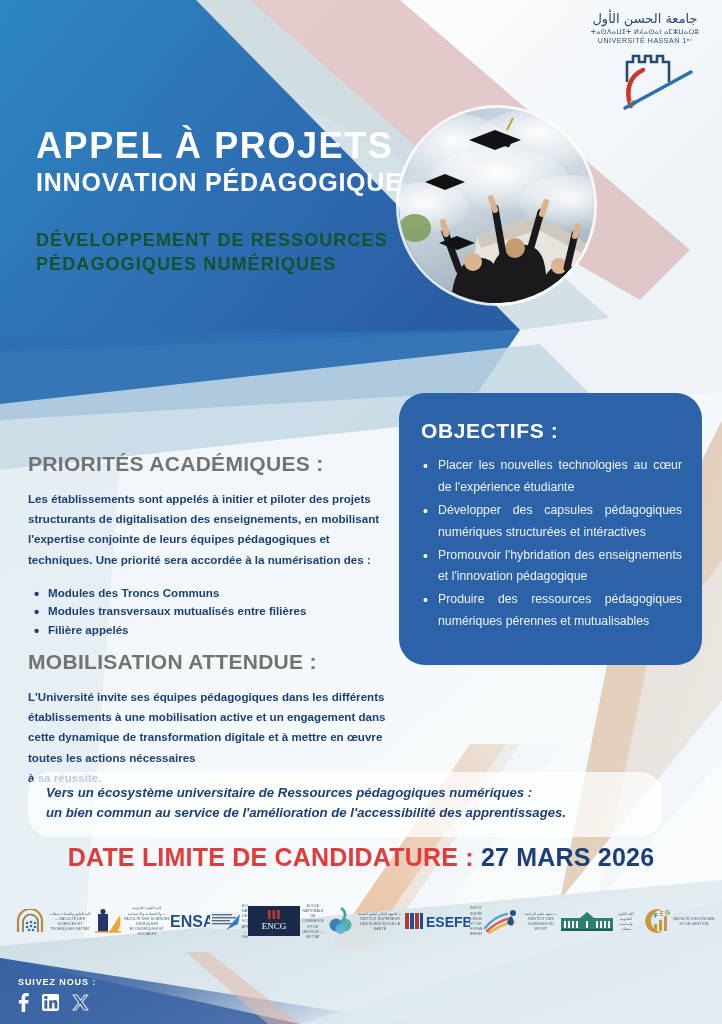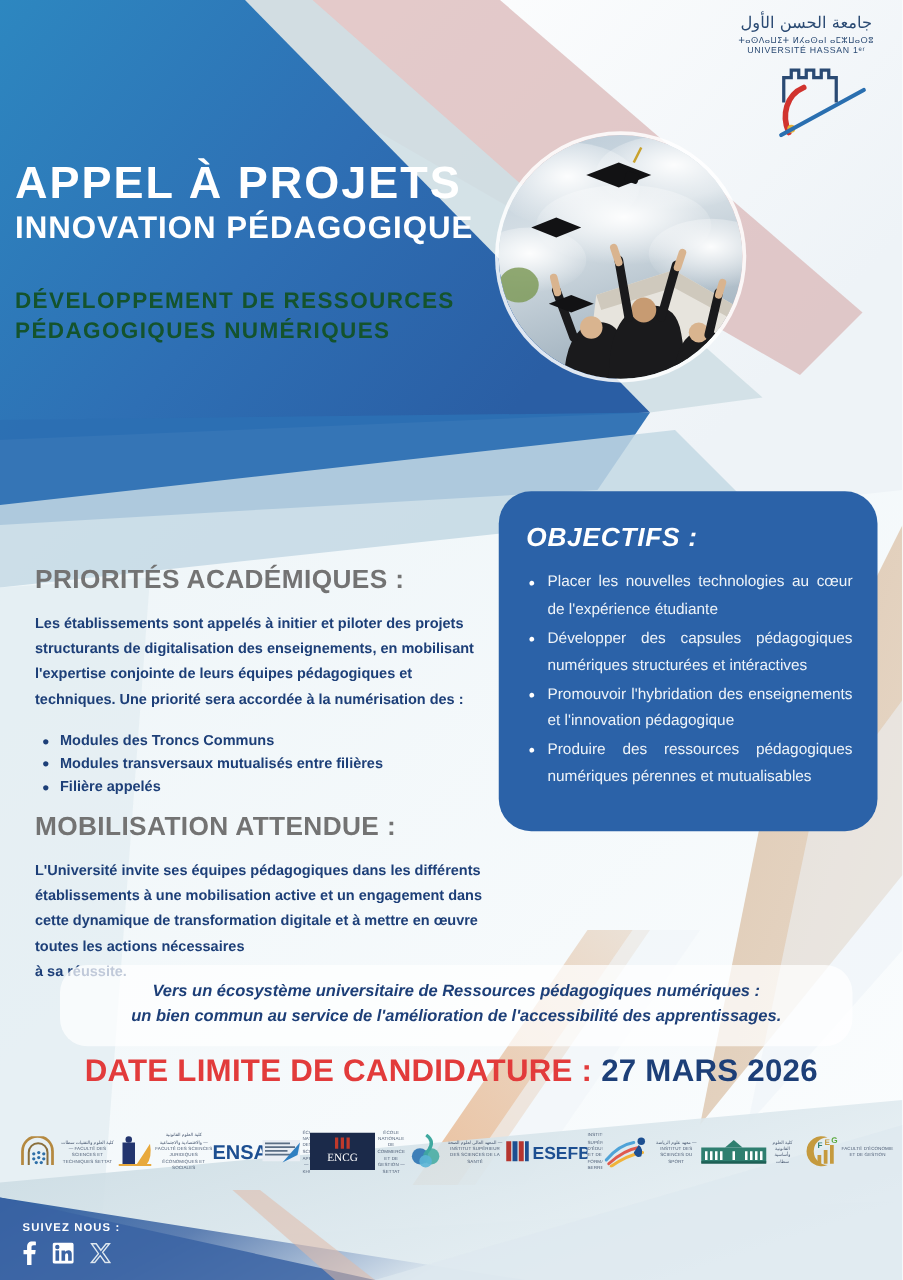--- a/index.html
+++ b/index.html
@@ -45,21 +45,21 @@
   
   #hero-photo {
     position: absolute; left: 399px; top: 108px;
     width: 195px; height: 195px; border-radius: 50%;
     overflow: hidden; z-index: 20;
     box-shadow: 0 0 0 3px rgba(255,255,255,.85);
   }
   #hero-photo svg { display: block; }
 
   
-  #headline { position: absolute; left: 12px; top: 128px; z-index: 25; }
+  #headline { position: absolute; left: 36px; top: 128px; z-index: 25; }
   #title-main {
     color: #ffffff; font-size: 36px; font-weight: bold;
     letter-spacing: 1.6px; line-height: 1.02; white-space: nowrap;
   }
   #title-sub {
     color: #ffffff; font-size: 25px; font-weight: bold;
     letter-spacing: .8px; line-height: 1.05; margin-top: 4px; white-space: nowrap; text-align: right;
   }
   #title-theme {
     color: #14532d; font-size: 18px; font-weight: bold;
@@ -68,21 +68,21 @@
 
   
   #objectifs-card {
     position: absolute; left: 399px; top: 393px;
     width: 303px; height: 272px;
     background: #2b62a8; border-radius: 26px; z-index: 22;
     padding: 26px 20px 16px 22px;
   }
   #objectifs-title {
     color: #ffffff; font-size: 21px; font-weight: bold;
-    letter-spacing: .6px; margin-bottom: 12px; font-style: italic;
+    letter-spacing: .6px; margin-bottom: 12px;
   }
   #objectifs-list { list-style: none; }
   #objectifs-list li {
     position: relative; color: #eef3f8; font-size: 12.3px;
     line-height: 1.78; padding-left: 17px; text-align: justify;
     margin-bottom: 1px;
   }
   #objectifs-list li::before {
     content: "•"; position: absolute; left: 2px; top: -1px;
     color: #ffffff; font-size: 14px;
@@ -105,24 +105,24 @@
   }
   .sec-bullets li::before {
     content: "•"; position: absolute; left: 6px; top: -2px;
     color: #1d3f78; font-size: 15px;
   }
   #priorites { top: 452px; }
   #mobilisation { top: 650px; }
 
   
   #tagline {
-    position: absolute; left: 48px; top: 772px;
+    position: absolute; left: 28px; top: 772px;
     width: 634px; padding: 11px 18px 13px;
     background: rgba(255,255,255,.72);
-    border-radius: 22px; z-index: 22; text-align: center;
+    border-radius: 22px; z-index: 22; text-align: left;
   }
   #tagline div {
     color: #1d3f78; font-size: 13.2px; font-weight: bold;
     font-style: italic; line-height: 1.55;
   }
 
   
   #deadline {
     position: absolute; left: 0; top: 843px; width: 722px;
     text-align: center; z-index: 22; white-space: nowrap;

